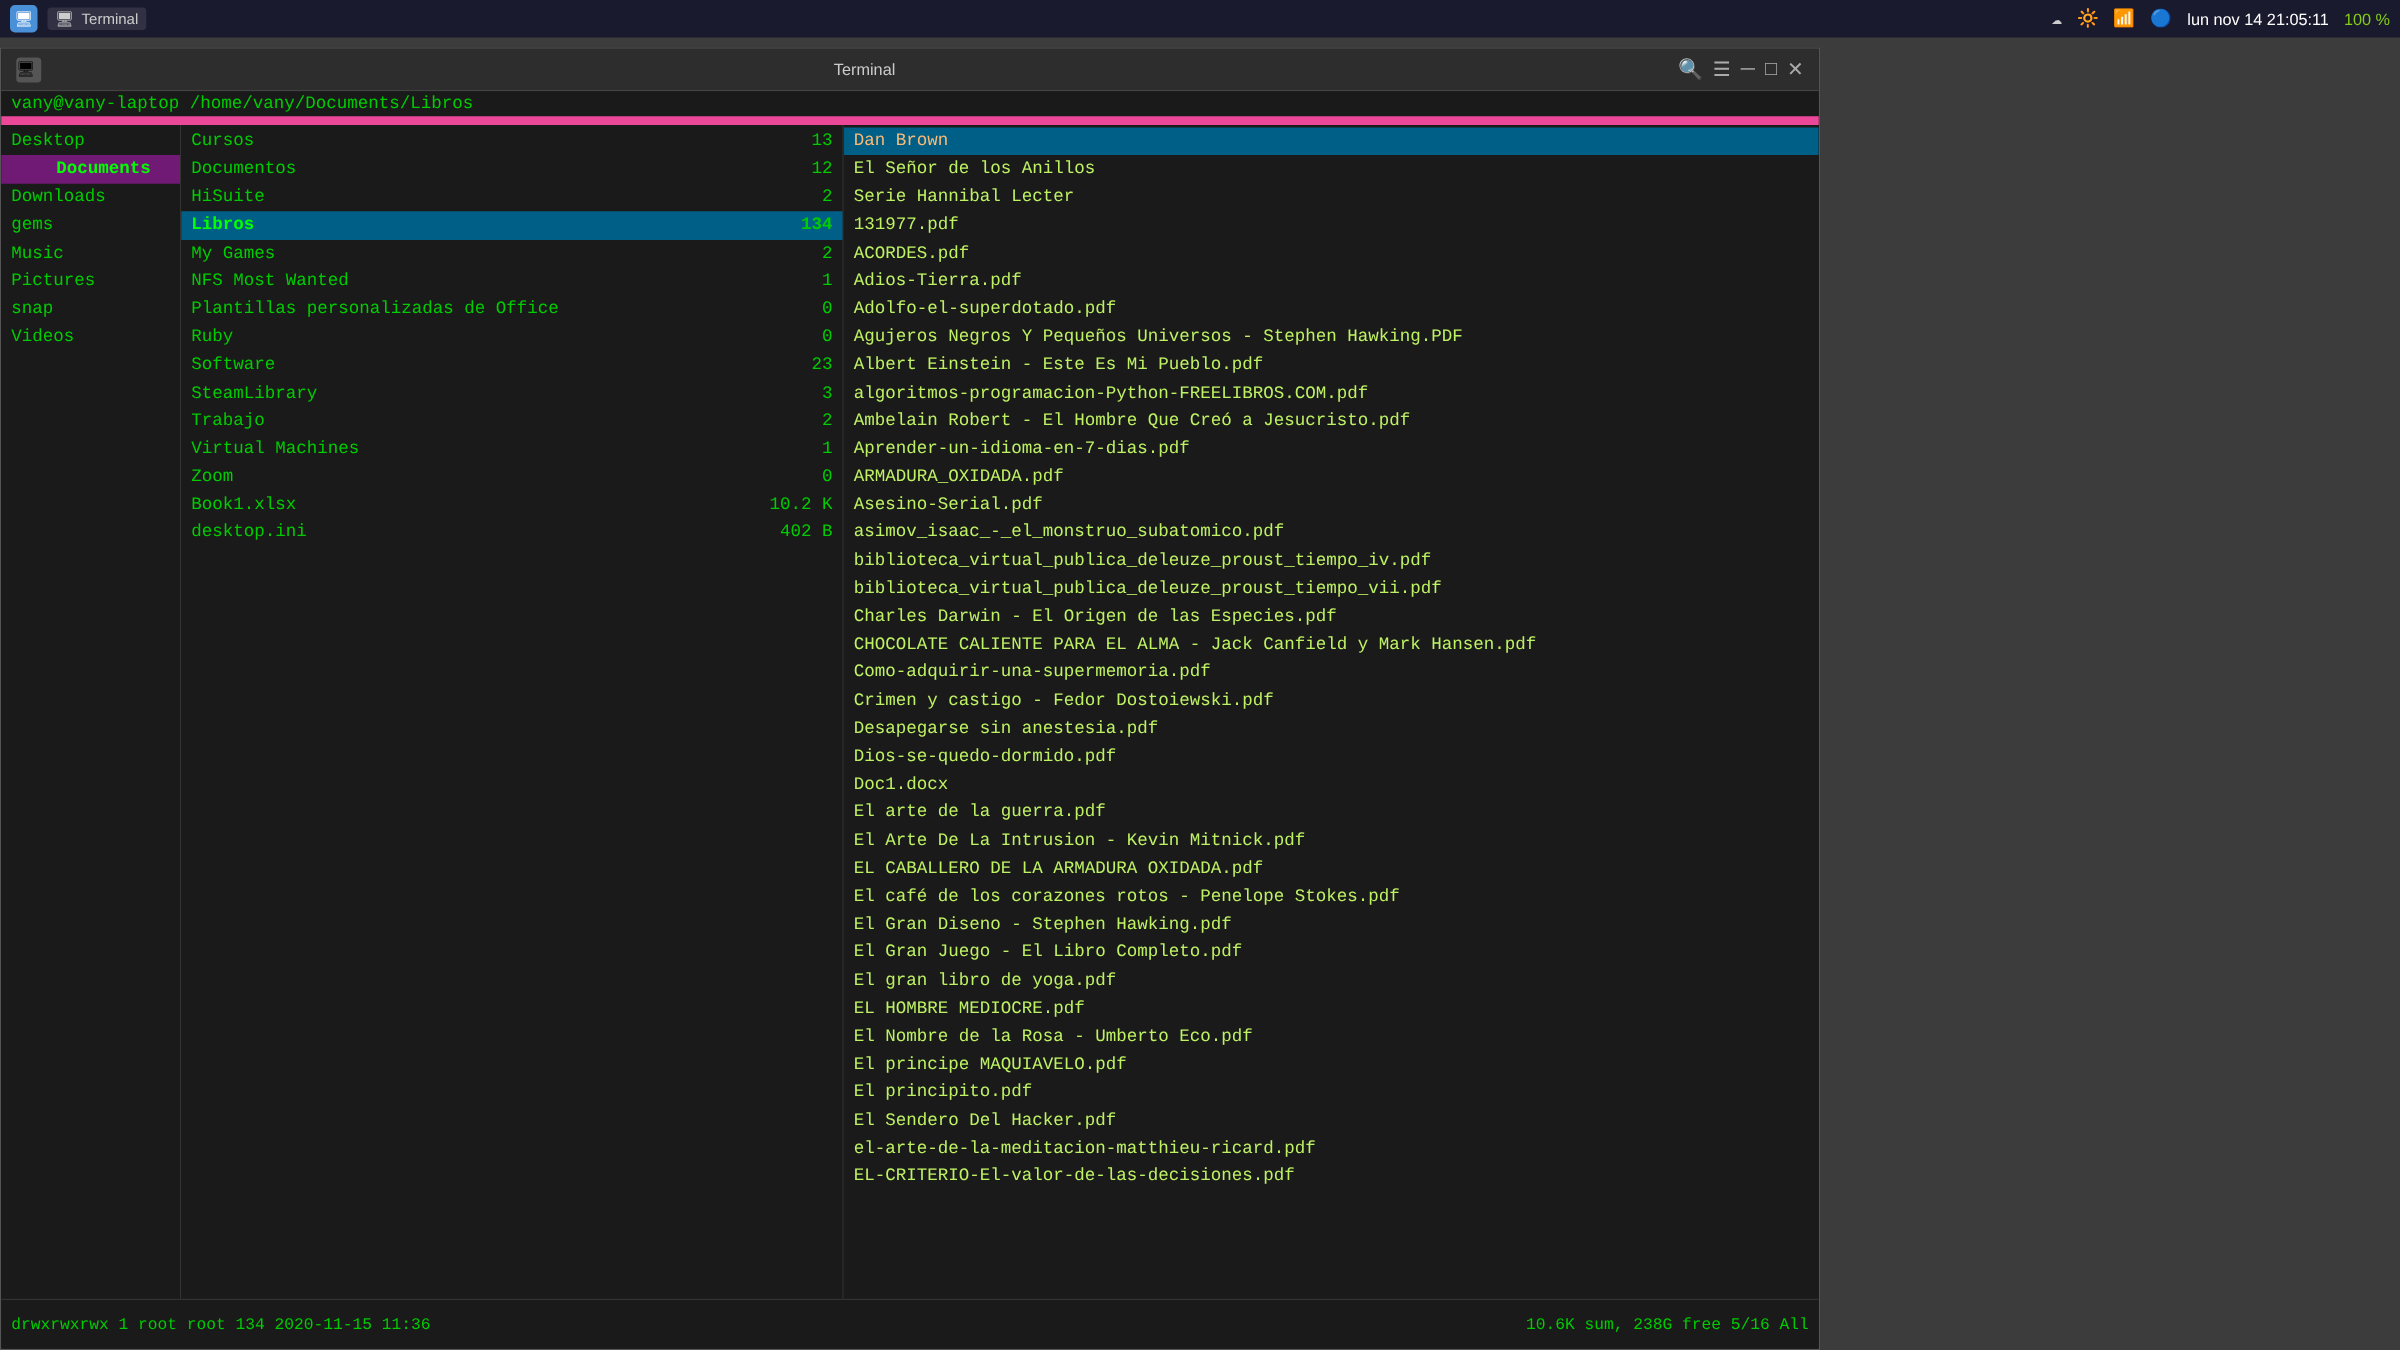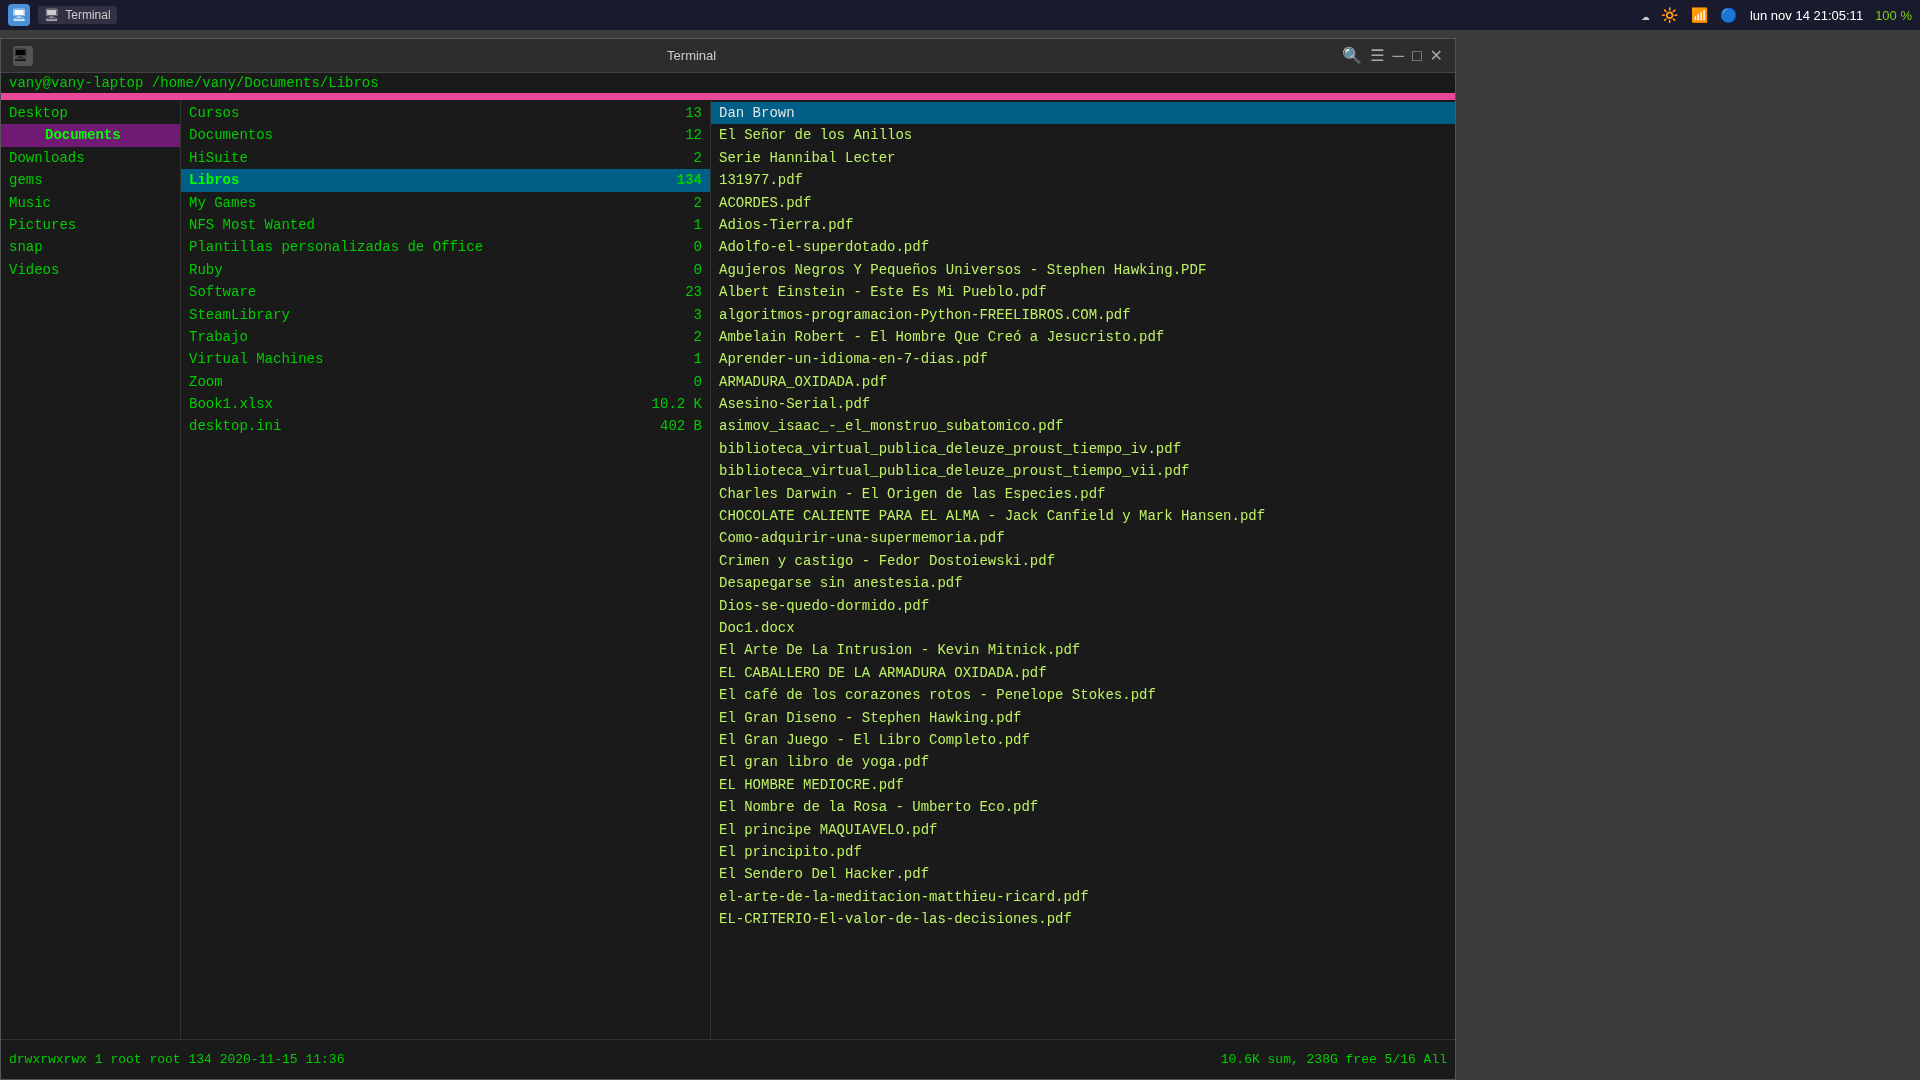--- a/index.html
+++ b/index.html
@@ -110,21 +110,21 @@
       display: flex;
       flex: 1;
       background: #1a1a1a;
       color: #00cc00;
       font-size: 14px;
       line-height: 1.6;
     }
 
     
     .col-home {
-      width: 180px;
+      width: 144px;
       background: #1a1a1a;
       padding: 2px 0;
       border-right: 1px solid #333;
       flex-shrink: 0;
     }
     .col-home .dir-item {
       padding: 0 8px;
       cursor: pointer;
       white-space: nowrap;
     }
@@ -167,21 +167,21 @@
       overflow-y: auto;
     }
     .col-files .file-item {
       padding: 0 8px;
       cursor: pointer;
       white-space: nowrap;
       color: #bef264;
     }
     .col-files .file-item.selected {
       background: #005f87;
-      color: #e5e5e5;
+      color: #fdba74;
     }
 
     
     .status-bar {
       background: #1a1a1a;
       color: #00cc00;
       font-size: 13px;
       padding: 12px 8px;
       display: flex;
       justify-content: space-between;
@@ -375,20 +375,21 @@
           <div class="file-item">asimov_isaac_-_el_monstruo_subatomico.pdf</div>
           <div class="file-item">biblioteca_virtual_publica_deleuze_proust_tiempo_iv.pdf</div>
           <div class="file-item">biblioteca_virtual_publica_deleuze_proust_tiempo_vii.pdf</div>
           <div class="file-item">Charles Darwin - El Origen de las Especies.pdf</div>
           <div class="file-item">CHOCOLATE CALIENTE PARA EL ALMA - Jack Canfield y Mark Hansen.pdf</div>
           <div class="file-item">Como-adquirir-una-supermemoria.pdf</div>
           <div class="file-item">Crimen y castigo - Fedor Dostoiewski.pdf</div>
           <div class="file-item">Desapegarse sin anestesia.pdf</div>
           <div class="file-item">Dios-se-quedo-dormido.pdf</div>
           <div class="file-item">Doc1.docx</div>
+          <div class="file-item">El arte de la guerra.pdf</div>
           <div class="file-item">El Arte De La Intrusion - Kevin Mitnick.pdf</div>
           <div class="file-item">EL CABALLERO DE LA ARMADURA OXIDADA.pdf</div>
           <div class="file-item">El café de los corazones rotos - Penelope Stokes.pdf</div>
           <div class="file-item">El Gran Diseno - Stephen Hawking.pdf</div>
           <div class="file-item">El Gran Juego - El Libro Completo.pdf</div>
           <div class="file-item">El gran libro de yoga.pdf</div>
           <div class="file-item">EL HOMBRE MEDIOCRE.pdf</div>
           <div class="file-item">El Nombre de la Rosa - Umberto Eco.pdf</div>
           <div class="file-item">El principe MAQUIAVELO.pdf</div>
           <div class="file-item">El principito.pdf</div>

